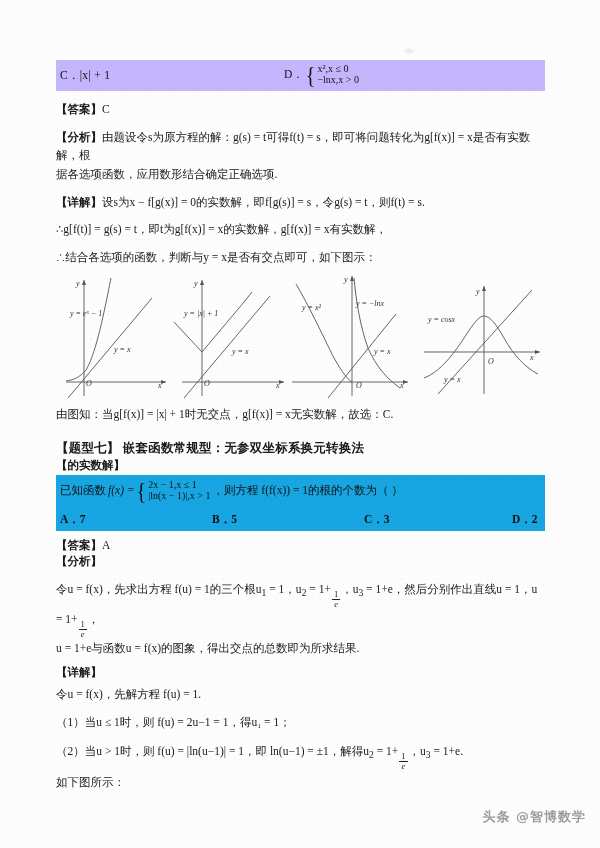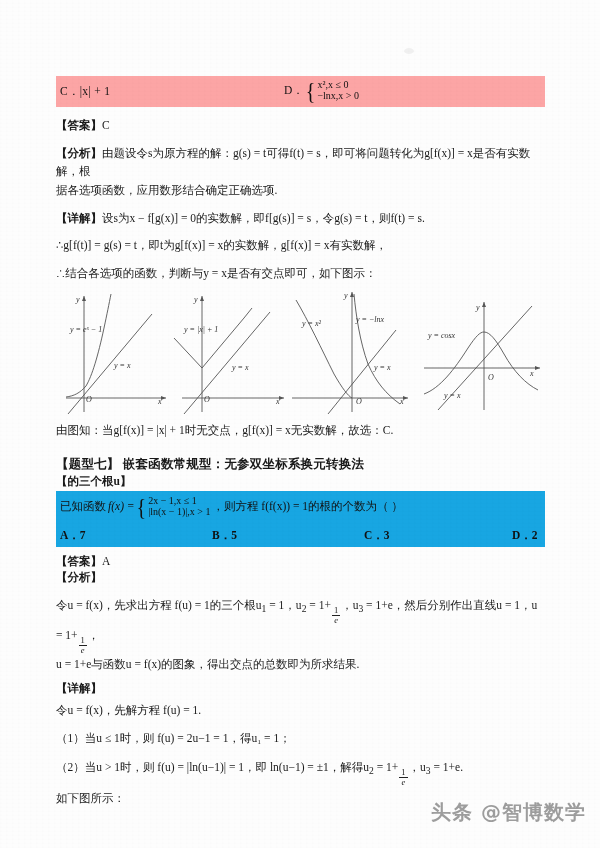--- a/index.html
+++ b/index.html
@@ -142,21 +142,21 @@
   }
   .ans-row span { display: inline-block; }
   .a1 { width: 152px; }
   .a2 { width: 152px; }
   .a3 { width: 148px; }
 
   .watermark {
     position: absolute;
     right: 14px;
     bottom: 22px;
-    font-size: 20px;
+    font-size: 13px;
     font-weight: bold;
     color: #8d8d8d;
     font-family: "DejaVu Sans", sans-serif;
     letter-spacing: 1px;
     opacity: .85;
   }
   .smudge {
     position: absolute;
     left: 404px;
     top: 48px;
@@ -168,21 +168,21 @@
 </style>
 </head>
 <body>
 
 <div class="page">
 
   <div class="smudge"></div>
 
   <div class="content">
 
-    <div class="hl opt-row" style="margin-top: 76px; background: #fca5a5;">
+    <div class="hl opt-row" style="margin-top: 60px; background: #c4b5fd;">
       <span class="opt-c">C．|x| + 1</span>
       <span class="opt-d">
         <span>D．</span>
         <span class="brace">{</span>
         <span class="pw">
           <span>x²,x ≤ 0</span>
           <span>−lnx,x &gt; 0</span>
         </span>
       </span>
     </div>
@@ -272,21 +272,21 @@
             <text x="372" y="52" font-size="8" font-style="italic" fill="#333" stroke="none">y = cosx</text>
             <text x="388" y="112" font-size="8" font-style="italic" fill="#333" stroke="none">y = x</text>
           </g>
         </g>
       </svg>
     </div>
 
     <p class="para tight">由图知：当g[f(x)] = |x| + 1时无交点，g[f(x)] = x无实数解，故选：C.</p>
 
     <div class="section-title">【题型七】  嵌套函数常规型：无参双坐标系换元转换法</div>
-    <div class="sub-title">【的三个根u】</div>
+    <div class="sub-title">【的实数解】</div>
 
     <div class="hl qbox" style="background: rgb(24, 166, 226);">
       <div class="qline">
         <span>已知函数</span>
         <i class="m">f(x) =</i>
         <span class="brace">{</span>
         <span class="pw">
           <span>2x − 1,x ≤ 1</span>
           <span>|ln(x − 1)|,x &gt; 1</span>
         </span>

